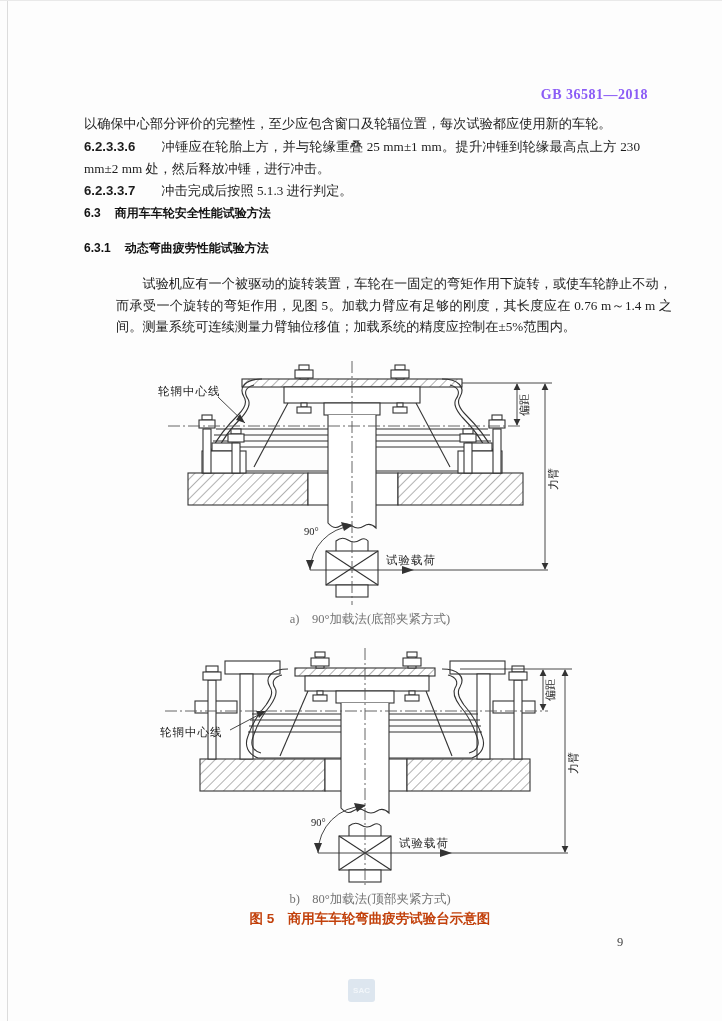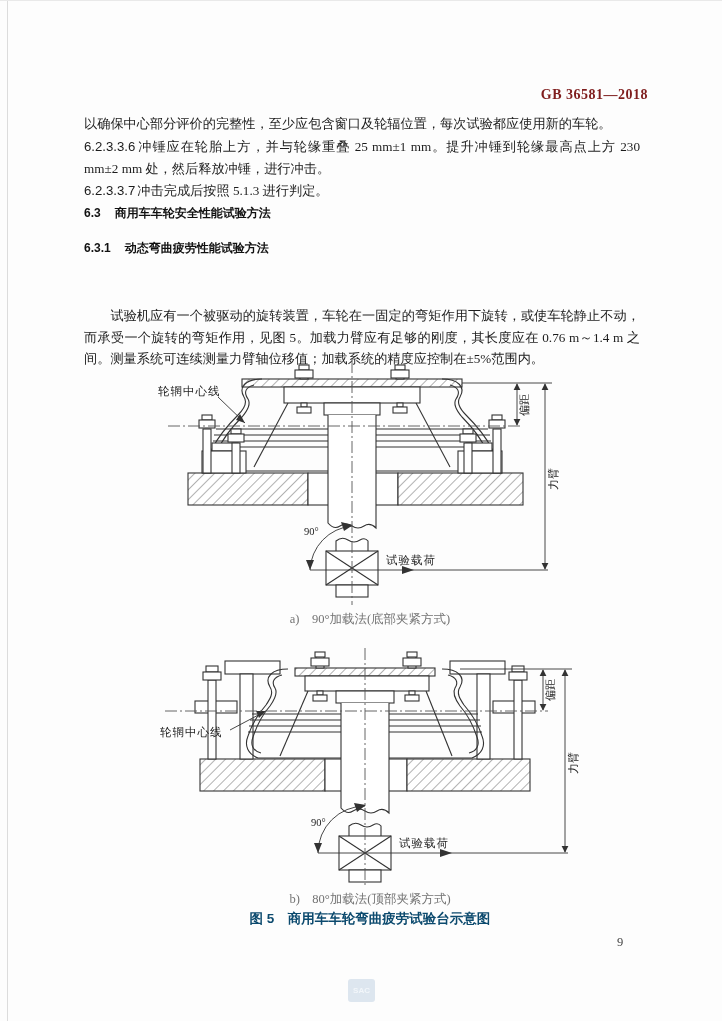--- a/index.html
+++ b/index.html
@@ -4,32 +4,32 @@
 <style>
   html,body{margin:0;padding:0;background:#ffffff;}
   .page{
     position:relative;width:722px;height:1021px;background:#fdfdfd;
     font-family:"Liberation Serif","DejaVu Serif",serif;color:#1c1c1c;
     overflow:hidden;border-top:1px solid #e9e9e9;border-bottom:2px solid #e2e2e2;
   }
   .scan-edge{position:absolute;left:7px;top:0;width:1px;height:100%;background:#dcdcdc;}
   .docnum{
     position:absolute;top:86px;left:380px;width:268px;text-align:right;
-    font-weight:bold;font-size:14px;letter-spacing:.5px;color:#7f1d1d;
+    font-weight:bold;font-size:14px;letter-spacing:.5px;color:#8b5cf6;
   }
   .bodytext{position:absolute;left:84px;width:556px;font-size:13.2px;line-height:21.5px;text-align:justify;}
-  .clause-num{font-family:"Liberation Sans","DejaVu Sans",sans-serif;font-weight:normal;margin-right:2px;}
+  .clause-num{font-family:"Liberation Sans","DejaVu Sans",sans-serif;font-weight:bold;margin-right:26px;}
   .heading{position:absolute;left:84px;width:556px;font-family:"Liberation Sans","DejaVu Sans",sans-serif;
     font-weight:bold;font-size:12px;color:#111;}
   .heading .num{margin-right:14px;}
   .indent{ text-indent:2em; }
   .figwrap{position:absolute;}
   .caption{position:absolute;left:90px;width:560px;text-align:center;font-size:12.5px;color:#737373;}
   .figtitle{position:absolute;left:90px;width:560px;text-align:center;
-    font-family:"Liberation Sans","DejaVu Sans",sans-serif;font-weight:bold;font-size:13.5px;color:#0c4a6e;}
+    font-family:"Liberation Sans","DejaVu Sans",sans-serif;font-weight:bold;font-size:13.5px;color:#c2410c;}
   .pagenum{position:absolute;left:600px;top:934px;width:40px;text-align:center;font-size:12.5px;color:#444;}
   .watermark{position:absolute;left:348px;top:978px;width:27px;height:23px;background:#dde6ef;border-radius:3px;
     color:#f2f6fa;font-family:"Liberation Sans",sans-serif;font-size:8px;font-weight:bold;
     display:flex;align-items:center;justify-content:center;}
   svg{display:block;}
   svg text{font-family:"Liberation Serif","DejaVu Serif",serif;fill:#222;}
 </style>
 </head>
 <body>
 
@@ -50,21 +50,21 @@
     <span class="clause-num">6.2.3.3.7</span><span>冲击完成后按照 5.1.3 进行判定。</span>
   </div>
 
   <div class="heading" style="top:204px;">
     <span class="num">6.3</span><span>商用车车轮安全性能试验方法</span>
   </div>
   <div class="heading" style="top:239px;">
     <span class="num">6.3.1</span><span>动态弯曲疲劳性能试验方法</span>
   </div>
 
-  <div class="bodytext indent" style="top:304px;">
+  <div class="bodytext indent" style="top:272px;margin-left:32px;">
     <span>试验机应有一个被驱动的旋转装置，车轮在一固定的弯矩作用下旋转，或使车轮静止不动，而承受一个旋转的弯矩作用，见图 5。加载力臂应有足够的刚度，其长度应在 0.76 m～1.4 m 之间。测量系统可连续测量力臂轴位移值；加载系统的精度应控制在±5%范围内。</span>
   </div>
 
   <div class="figwrap" style="left:150px;top:358px;">
   <svg width="420" height="248" viewBox="0 0 420 248">
     <defs>
       <pattern id="hA" width="7" height="7" patternUnits="userSpaceOnUse" patternTransform="rotate(45)">
         <rect width="7" height="7" fill="#fff"></rect>
             <line x1="0" y1="0" x2="0" y2="7" stroke="#666" stroke-width="1"></line>
       </pattern>

